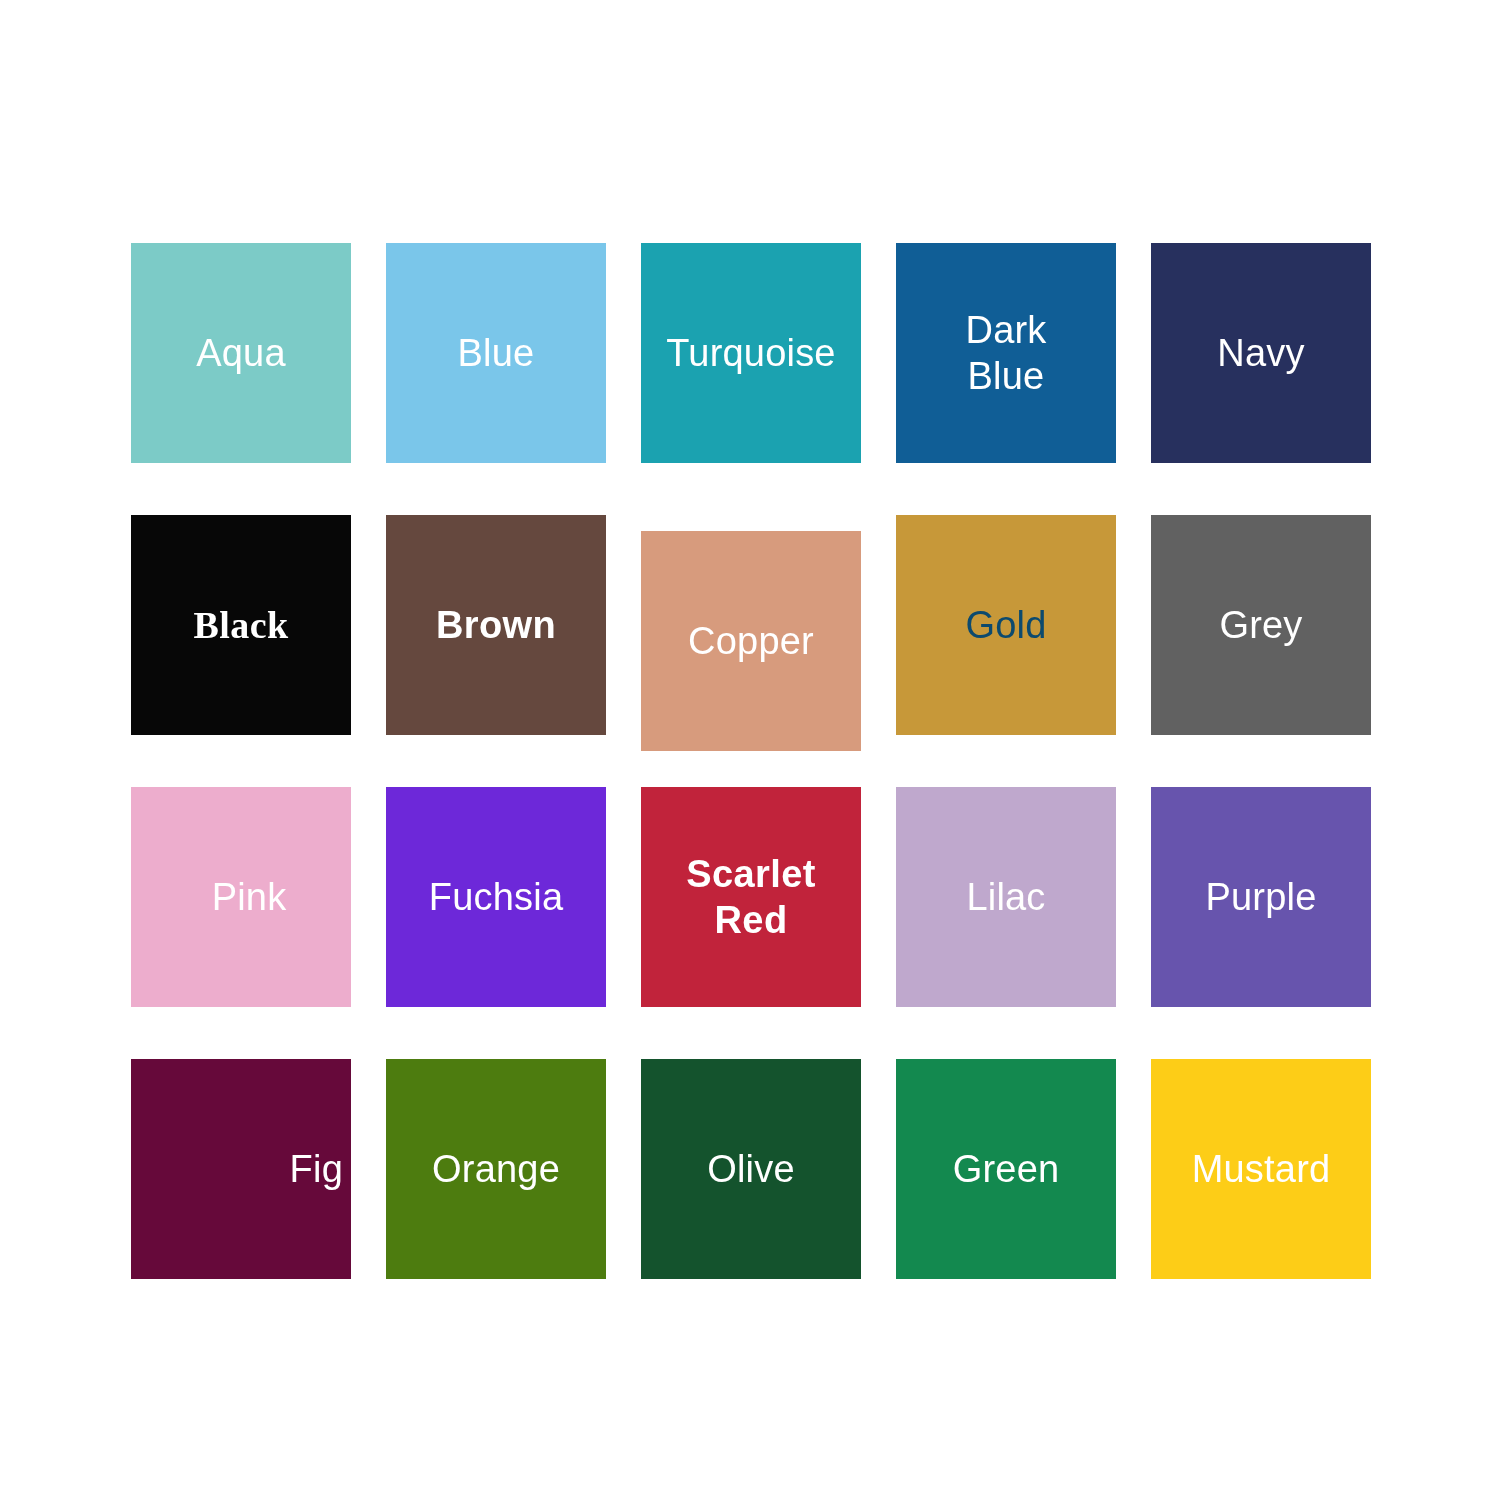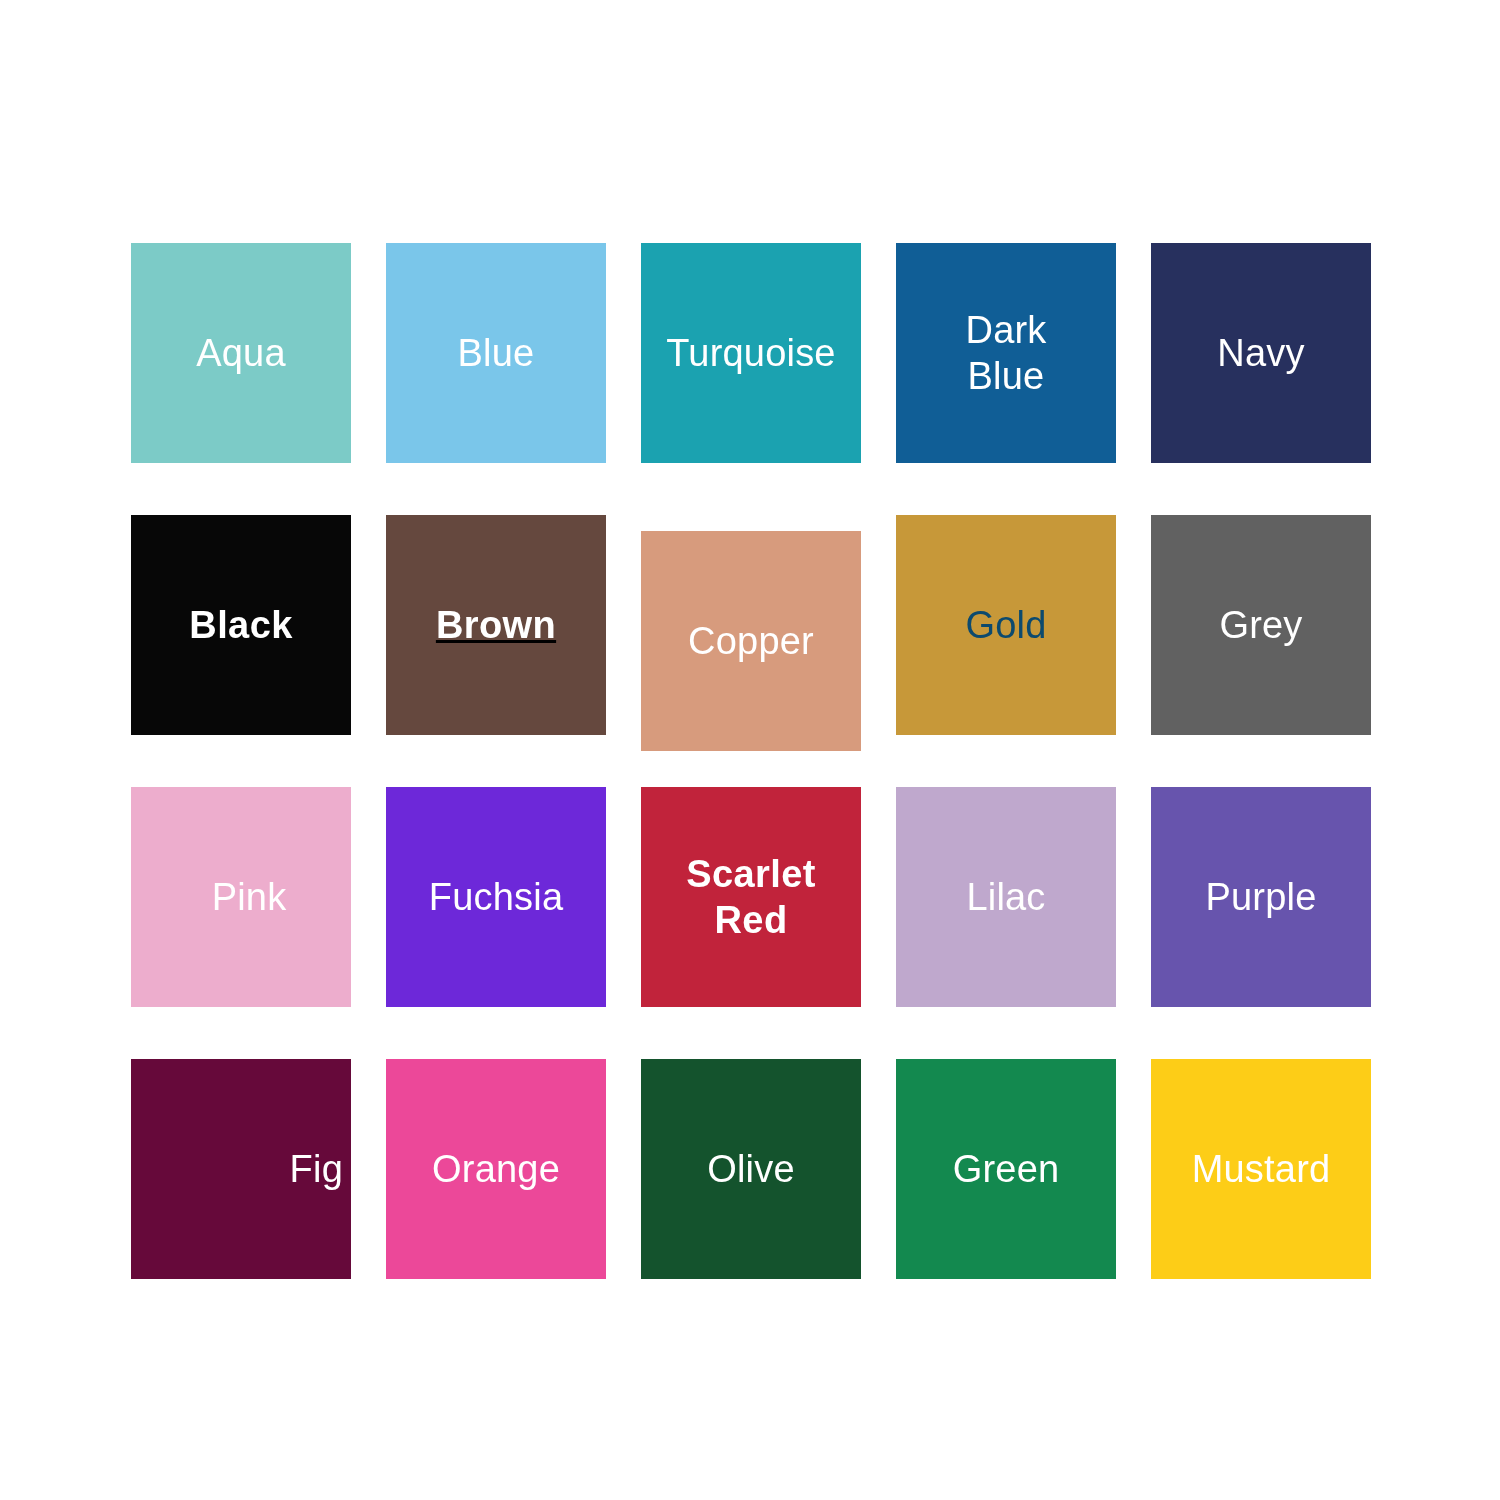--- a/index.html
+++ b/index.html
@@ -68,23 +68,23 @@
       <span class="swatch-label" style="color: rgb(255, 255, 255);">Turquoise</span>
     </div>
     <div class="swatch" style="background-color: rgb(16, 94, 150);">
       <span class="swatch-label" style="color: rgb(255, 255, 255);">Dark
 Blue</span>
     </div>
     <div class="swatch" style="background-color: rgb(39, 48, 94);">
       <span class="swatch-label" style="color: rgb(255, 255, 255);">Navy</span>
     </div>
     <div class="swatch" style="background-color: rgb(7, 7, 7);">
-      <span class="swatch-label heavy" style="color: rgb(255, 255, 255);">Black</span>
+      <span class="swatch-label heavy" style="color: rgb(255, 255, 255); font-family: Liberation Serif, serif;">Black</span>
     </div>
-    <div class="swatch" style="background-color: rgb(101, 72, 62); text-decoration: underline;">
+    <div class="swatch" style="background-color: rgb(101, 72, 62);">
       <span class="swatch-label heavy" style="color: rgb(255, 255, 255);">Brown</span>
     </div>
     <div class="swatch" style="background-color: rgb(215, 155, 125); margin-top: 16px;">
       <span class="swatch-label" style="color: rgb(255, 255, 255);">Copper</span>
     </div>
     <div class="swatch" style="background-color: rgb(199, 152, 57);">
       <span class="swatch-label" style="color: #0c4a6e;">Gold</span>
     </div>
     <div class="swatch" style="background-color: rgb(97, 97, 97);">
       <span class="swatch-label" style="color: rgb(255, 255, 255);">Grey</span>
@@ -101,21 +101,21 @@
     </div>
     <div class="swatch" style="background-color: rgb(191, 168, 205);">
       <span class="swatch-label" style="color: rgb(255, 255, 255);">Lilac</span>
     </div>
     <div class="swatch" style="background-color: rgb(103, 84, 173);">
       <span class="swatch-label" style="color: rgb(255, 255, 255);">Purple</span>
     </div>
     <div class="swatch" style="background-color: rgb(102, 9, 58); justify-content: flex-end;">
       <span class="swatch-label" style="color: rgb(255, 255, 255);">Fig</span>
     </div>
-    <div class="swatch" style="background-color: #ec4899;">
+    <div class="swatch" style="background-color: #4d7c0f;">
       <span class="swatch-label" style="color: rgb(255, 255, 255);">Orange</span>
     </div>
     <div class="swatch" style="background-color: #14532d;">
       <span class="swatch-label" style="color: rgb(255, 255, 255);">Olive</span>
     </div>
     <div class="swatch" style="background-color: rgb(19, 137, 79);">
       <span class="swatch-label" style="color: rgb(255, 255, 255);">Green</span>
     </div>
     <div class="swatch" style="background-color: rgb(253, 205, 23);">
       <span class="swatch-label" style="color: rgb(255, 255, 255);">Mustard</span>

